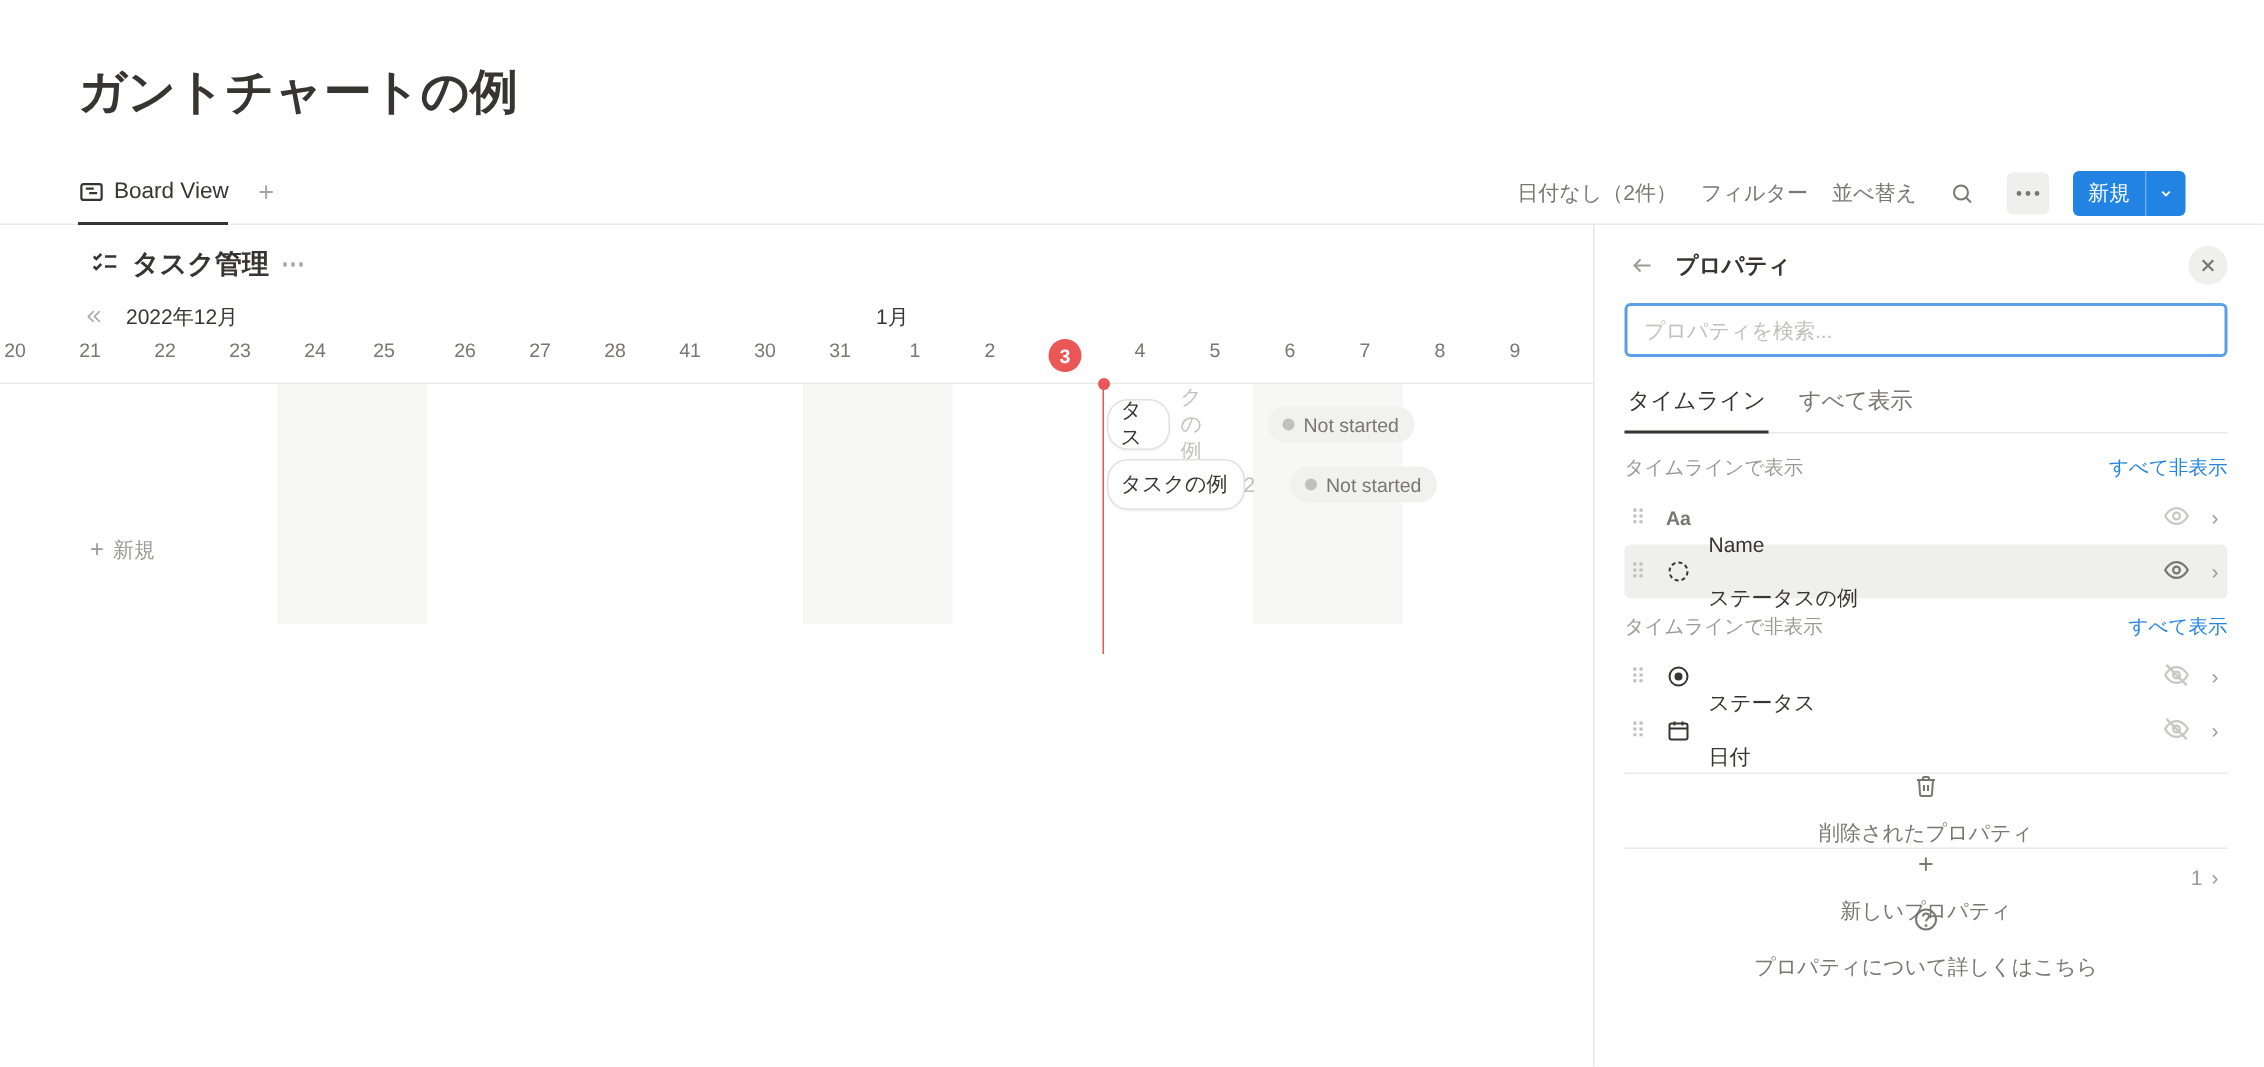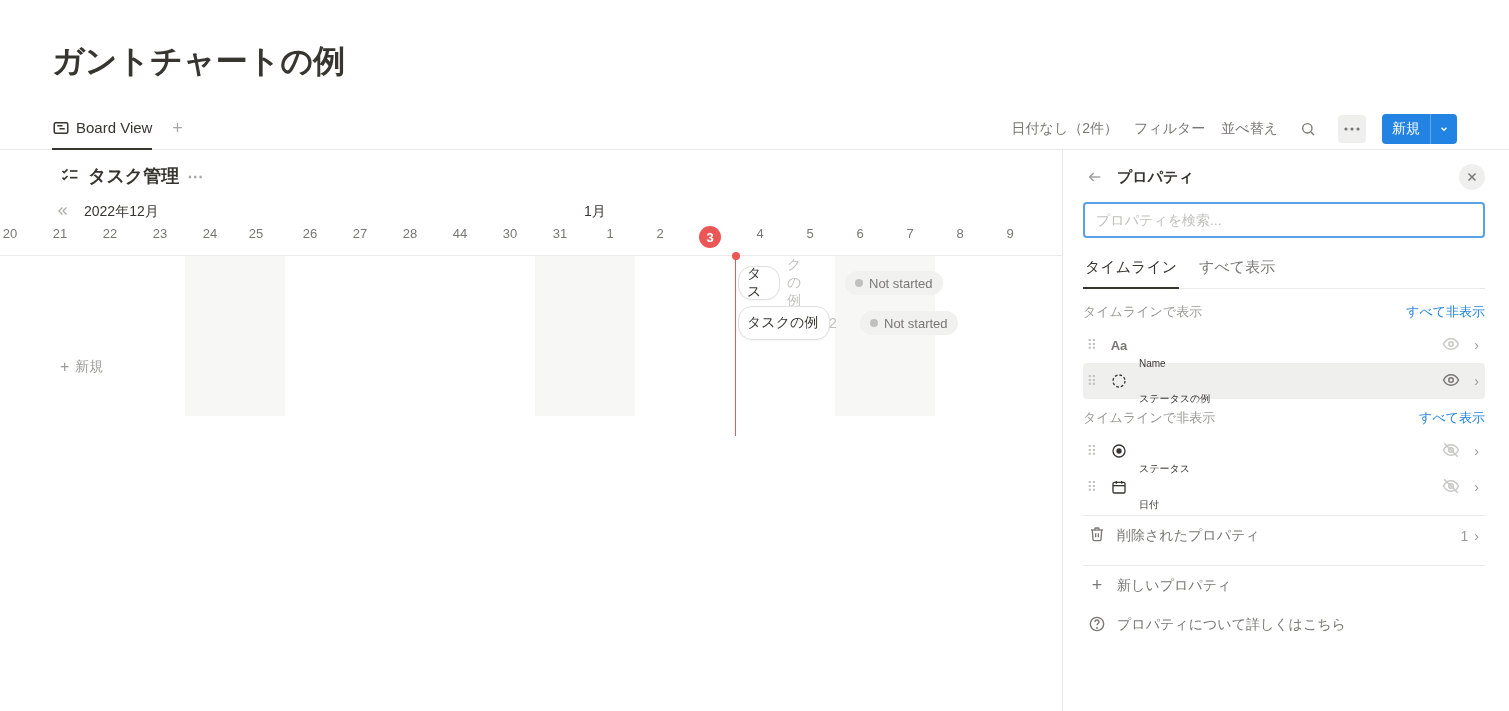--- a/index.html
+++ b/index.html
@@ -253,31 +253,32 @@
     align-items:center;
     height:36px;
     border-radius:4px;
     padding:0 6px 0 2px;
     gap:10px;
     cursor:pointer;
   }
   .prop-row.hl { background:#efefee; }
   .drag-handle { color:#c0c0be; width:14px; text-align:center; cursor:grab;}
   .prop-icon { width:20px; display:flex; justify-content:center; color:#787774;}
-  .prop-label { flex:1; font-size:10px;margin-top:36px;}
+  .prop-label { flex:1; font-size:14px;margin-top:36px;}
   .vis-icon { color:#9b9a97; margin-right:4px;}
   .chev-r { color:#9b9a97;}
   .footer-row {
     display:flex;
     align-items:center;
     gap:12px;
     height:40px;
     color:#787774;
     cursor:pointer;
     padding:0 6px;
+    flex-direction:column;
   }
   .footer-row.sep { border-top:1px solid #e9e9e7; margin-top:10px;}
   .footer-row .count { margin-left:auto; color:#9b9a97; display:flex; align-items:center; gap:6px;}
 </style>
 </head>
 <body>
 
 <div class="page-title">ガントチャートの例</div>
 
 <div class="toolbar">
@@ -346,21 +347,21 @@
 
     <div class="day-cell" style="left: 10px;"><span>20</span></div>
         <div class="day-cell" style="left: 60px;"><span>21</span></div>
         <div class="day-cell" style="left: 110px;"><span>22</span></div>
         <div class="day-cell" style="left: 160px;"><span>23</span></div>
         <div class="day-cell" style="left: 210px;"><span>24</span></div>
         <div class="day-cell" style="left: 256px;"><span>25</span></div>
         <div class="day-cell" style="left: 310px;"><span>26</span></div>
         <div class="day-cell" style="left: 360px;"><span>27</span></div>
         <div class="day-cell" style="left: 410px;"><span>28</span></div>
-        <div class="day-cell" style="left: 460px;"><span>44</span></div>
+        <div class="day-cell" style="left: 460px;"><span>41</span></div>
         <div class="day-cell" style="left: 510px;"><span>30</span></div>
         <div class="day-cell" style="left: 560px;"><span>31</span></div>
         <div class="day-cell" style="left: 610px;"><span>1</span></div>
         <div class="day-cell" style="left: 660px;"><span>2</span></div>
         <div class="day-cell today" style="left: 710px;"><span>3</span></div>
         <div class="day-cell" style="left: 760px;"><span>4</span></div>
         <div class="day-cell" style="left: 810px;"><span>5</span></div>
         <div class="day-cell" style="left: 860px;"><span>6</span></div>
         <div class="day-cell" style="left: 910px;"><span>7</span></div>
         <div class="day-cell" style="left: 960px;"><span>8</span></div>

